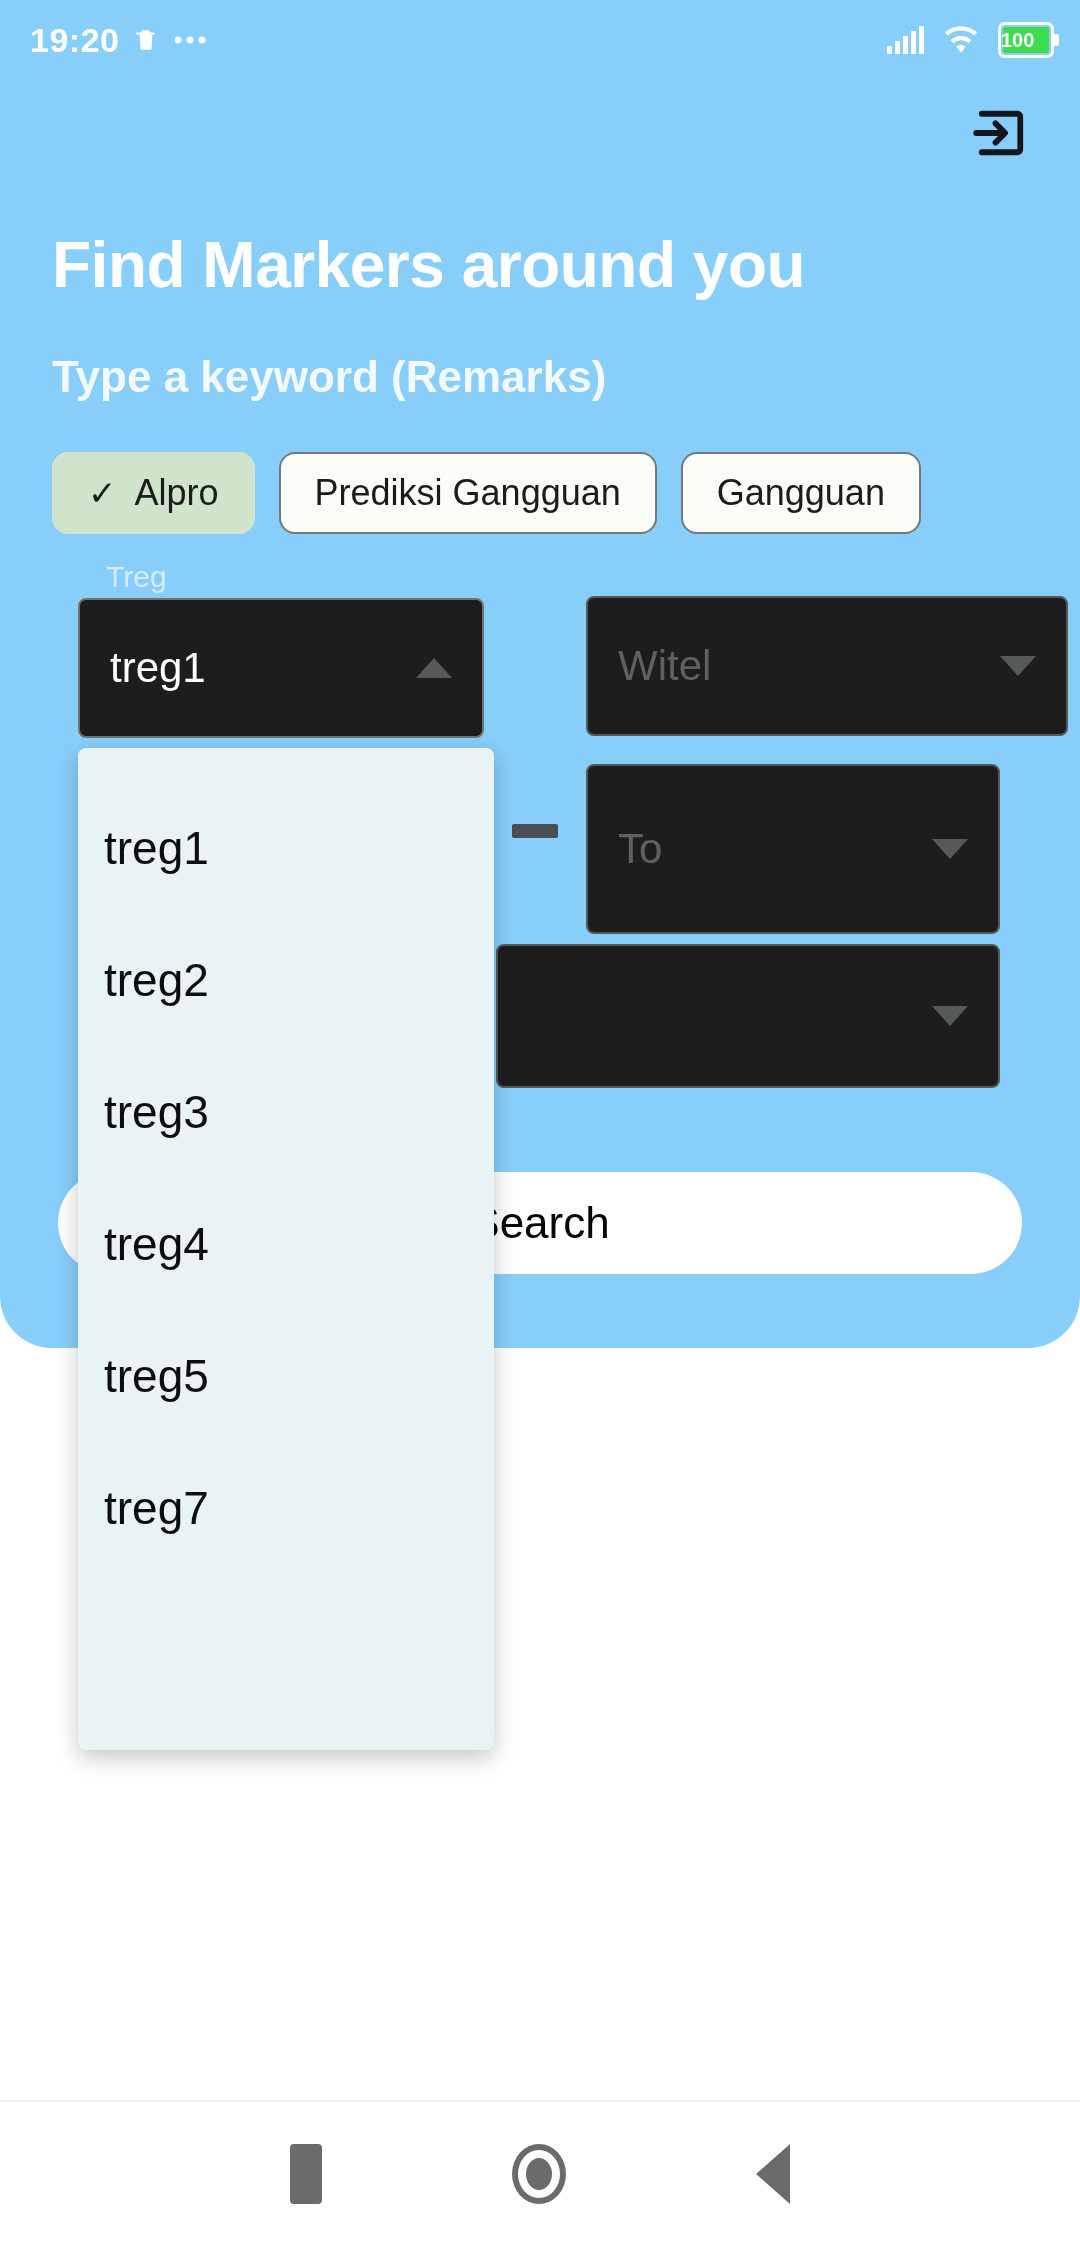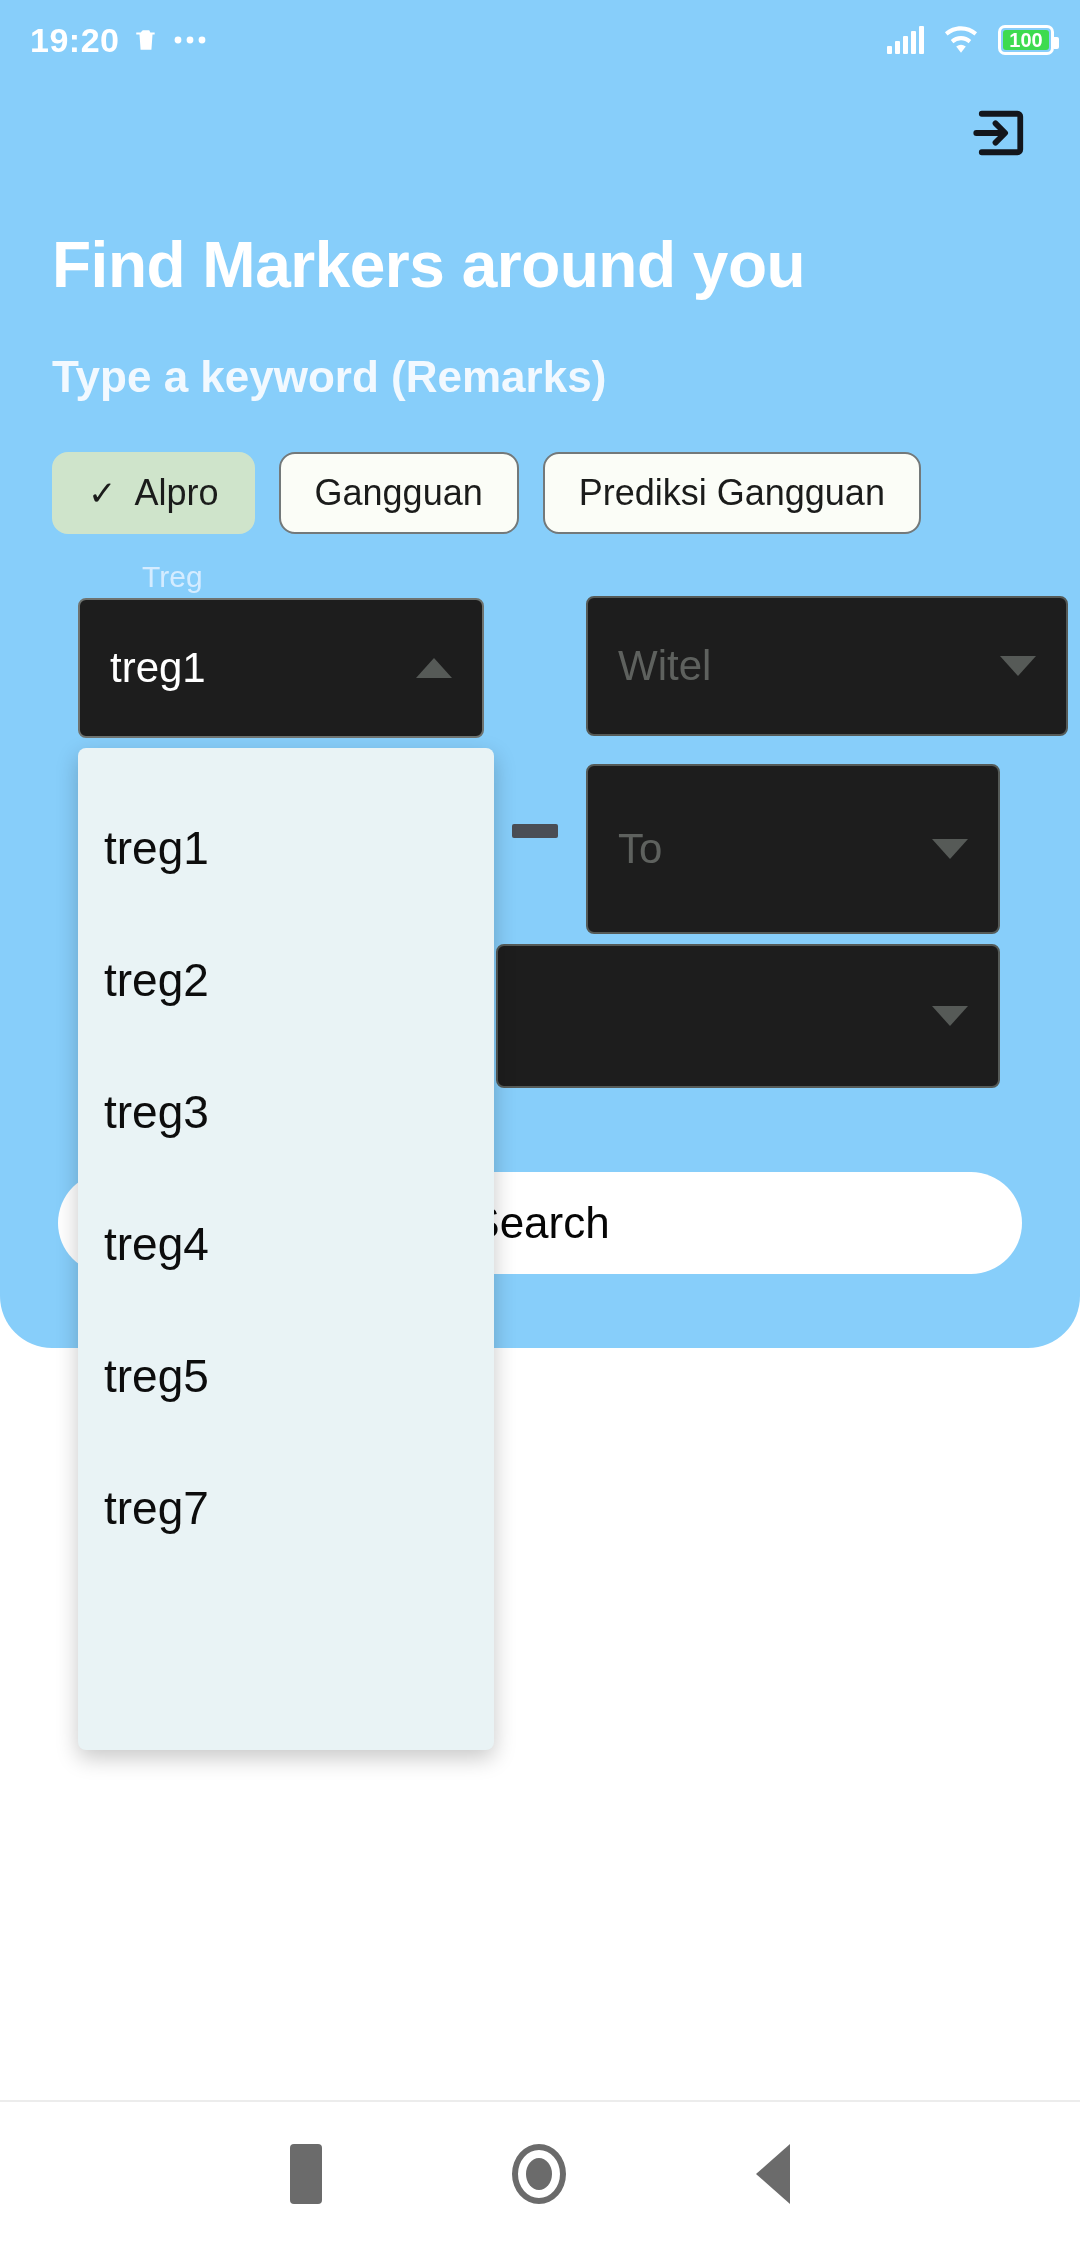--- a/index.html
+++ b/index.html
@@ -38,23 +38,23 @@
 
   .bars { display:flex; align-items:flex-end; gap:3px; height:28px; }
   .bars i { display:block; width:5px; background:#ffffff; border-radius:1px; }
   .bars i:nth-child(1){height:8px;}
   .bars i:nth-child(2){height:13px;}
   .bars i:nth-child(3){height:18px;}
   .bars i:nth-child(4){height:23px;}
   .bars i:nth-child(5){height:28px;}
 
   .batt {
-    position:relative; width:56px; height:30px;
+    position:relative; width:56px; height:36px;
     border:3px solid #ffffff; border-radius:7px;
-    display:flex; align-items:center; justify-content:center;
+    display:flex; align-items:center; 
   }
   .batt::after{
     content:""; position:absolute; right:-8px; top:9px;
     width:5px; height:12px; background:#ffffff; border-radius:0 2px 2px 0;
   }
   .batt-fill{
     position:absolute; left:2px; top:2px; right:2px; bottom:2px;
     background:#3ddb4f; border-radius:3px;
   }
   .batt-num{
@@ -97,21 +97,20 @@
     background:#cfe4cb; border-color:#cfe4cb;
   }
   .chip .check { font-size:34px; line-height:1; }
 
   
   .field-label {
     position:absolute;
     font-size:30px; color:#d5ecff;
     background:transparent;
     padding:0 6px;
-    margin-left:36px;
   }
   .dropdown {
     position:absolute;
     background:#1d1d1d;
     border:2px solid #6e7370;
     border-radius:8px;
     display:flex; align-items:center;
     padding:0 30px;
     color:#ffffff;
   }
@@ -245,24 +244,24 @@
 
 <div id="title">Find Markers around you</div>
 <div id="subtitle">Type a keyword (Remarks)</div>
 
 <div id="chips">
   <div class="chip selected">
     <span class="check">✓</span>
     <span>Alpro</span>
   </div>
   <div class="chip">
+    <span>Prediksi Gangguan</span>
+  </div>
+  <div class="chip">
     <span>Gangguan</span>
-  </div>
-  <div class="chip">
-    <span>Prediksi Gangguan</span>
   </div>
 </div>
 
 <div class="field-label" style="left:100px; top:560px;">Treg</div>
 
 <div class="dropdown" id="treg-field">
   <span class="dd-text">treg1</span>
   <span class="caret up"></span>
 </div>
 

